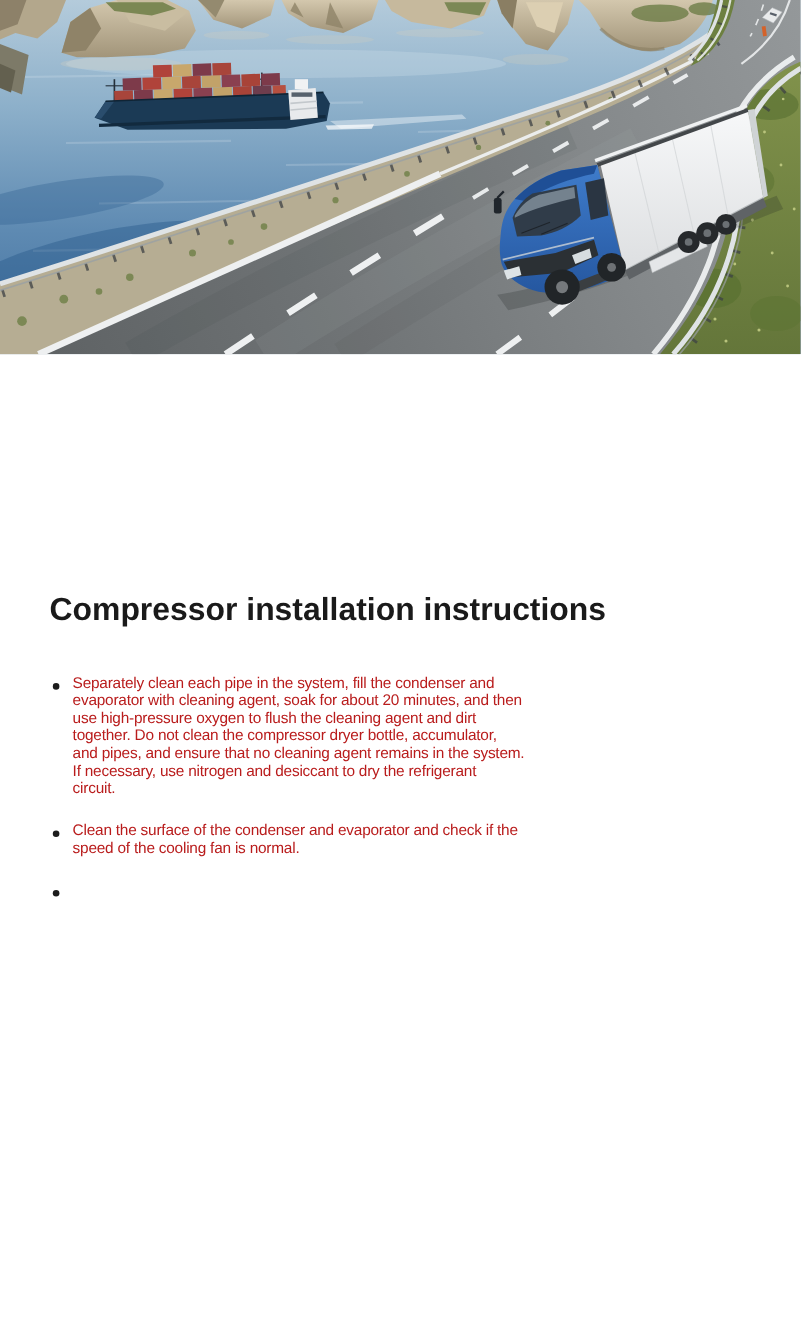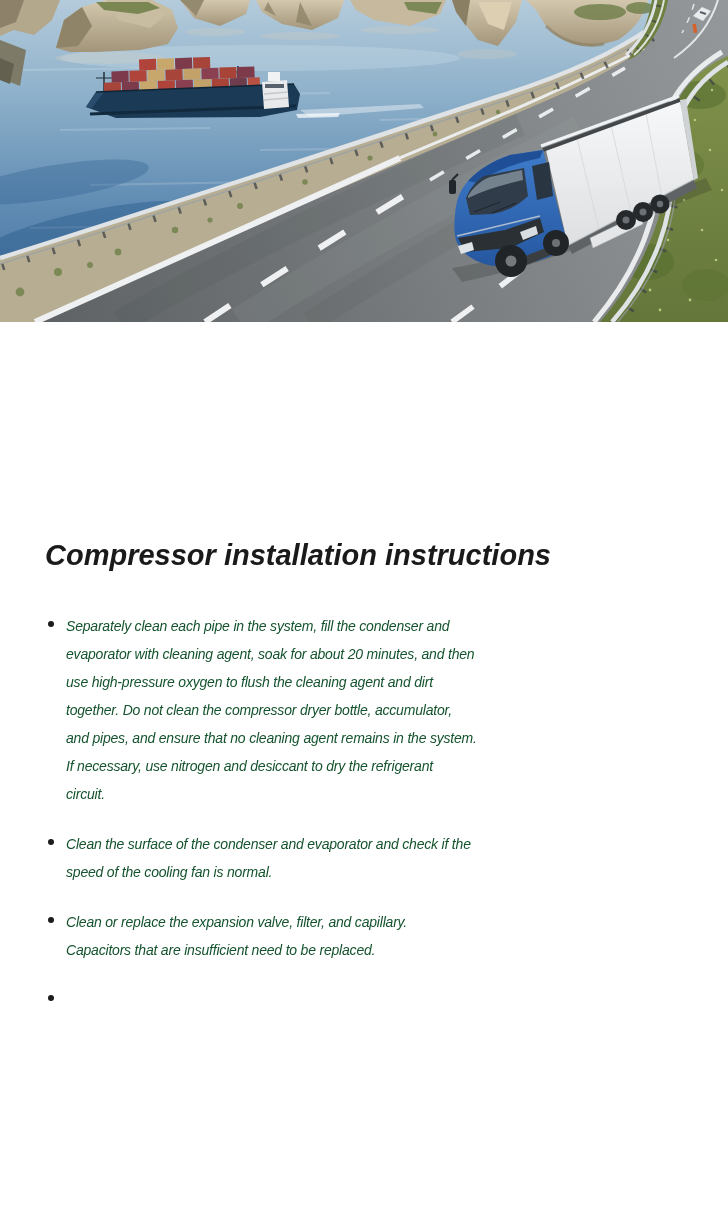--- a/index.html
+++ b/index.html
@@ -1,24 +1,24 @@
 <!DOCTYPE html>
 <html><head>
 <meta charset="utf-8">
 <style>
   html,body{margin:0;padding:0;background:#ffffff;}
   body{width:728px;min-height:1211px;font-family:"Liberation Sans","DejaVu Sans",sans-serif;}
   .page{width:728px;min-height:1211px;background:#fff;overflow:hidden;}
   .hero{margin:0;padding:0;width:728px;height:322px;overflow:hidden;display:block;}
   .hero svg{display:block;}
-  .content{padding:0 45px;font-style:italic;}
+  .content{padding:0 45px;}
   h1.title{margin:215px 0 0 0;font-size:29px;line-height:36px;font-weight:bold;color:#1a1a1a;letter-spacing:0;}
   ul.instructions{margin:39px 0 0 0;padding:0;list-style:none;}
   ul.instructions li{position:relative;margin:0 0 22px 3px;padding-left:18px;max-width:462px;
-    font-size:14px;line-height:28px;color:#14532d;letter-spacing:-0.2px;}
+    font-size:14px;line-height:16px;color:#b91c1c;letter-spacing:-0.2px;}
   .dot{position:absolute;left:0;top:9px;width:6px;height:6px;border-radius:50%;background:#1c1c1c;}
   .li-text{white-space:pre-line;}
 </style>
 </head>
 <body>
 
 <div class="page">
 
   <figure class="hero">
     <svg width="728" height="322" viewBox="0 0 728 322" xmlns="http://www.w3.org/2000/svg">
@@ -295,21 +295,16 @@
 If necessary, use nitrogen and desiccant to dry the refrigerant
 circuit.</span>
       </li>
       <li>
         <span class="dot"></span>
         <span class="li-text">Clean the surface of the condenser and evaporator and check if the
 speed of the cooling fan is normal.</span>
       </li>
       <li>
         <span class="dot"></span>
-        <span class="li-text">Clean or replace the expansion valve, filter, and capillary.
-Capacitors that are insufficient need to be replaced.</span>
-      </li>
-      <li>
-        <span class="dot"></span>
       </li>
     </ul>
   </main>
 </div>
 
 </body></html>

